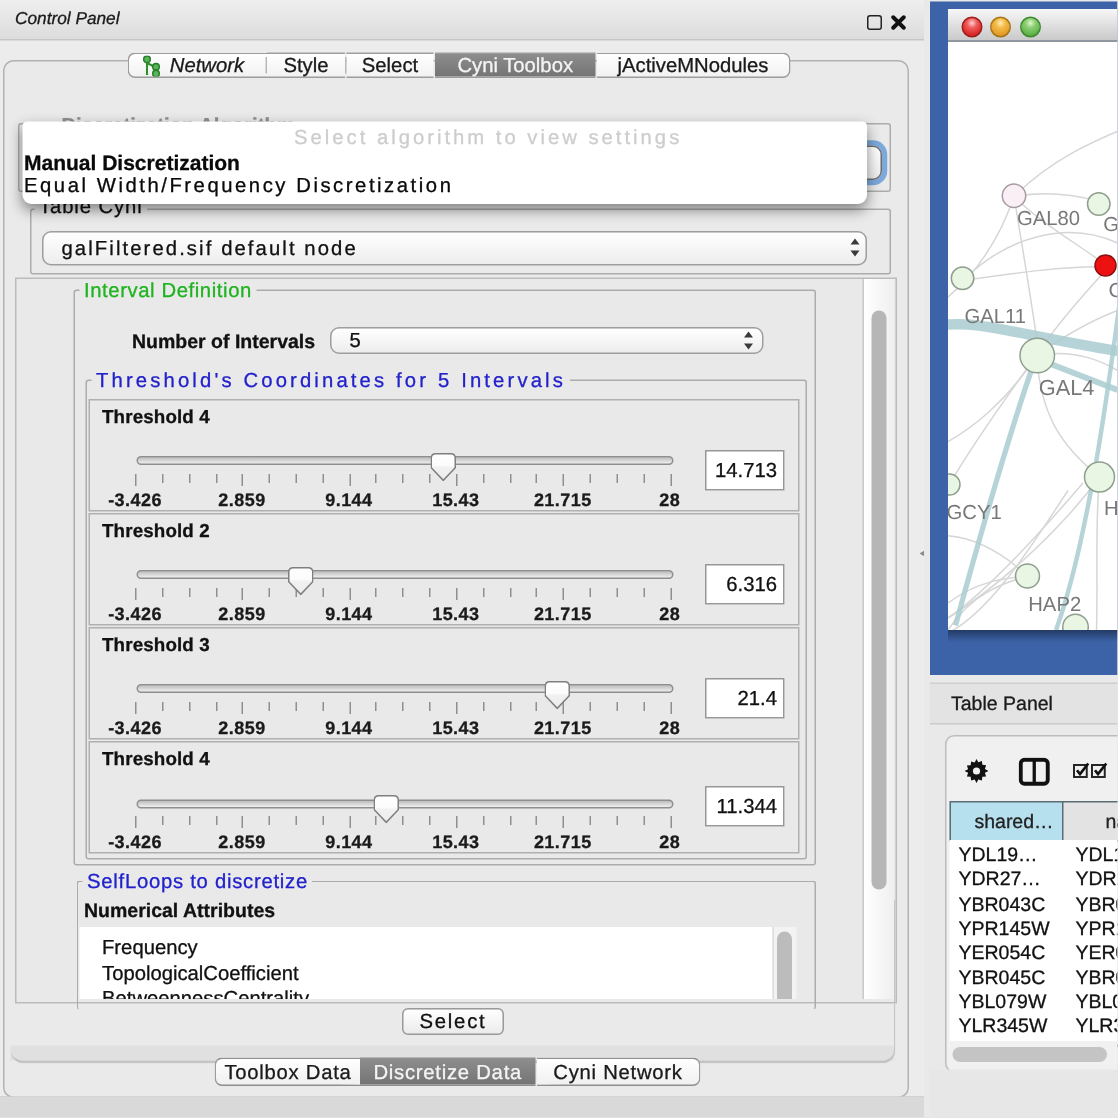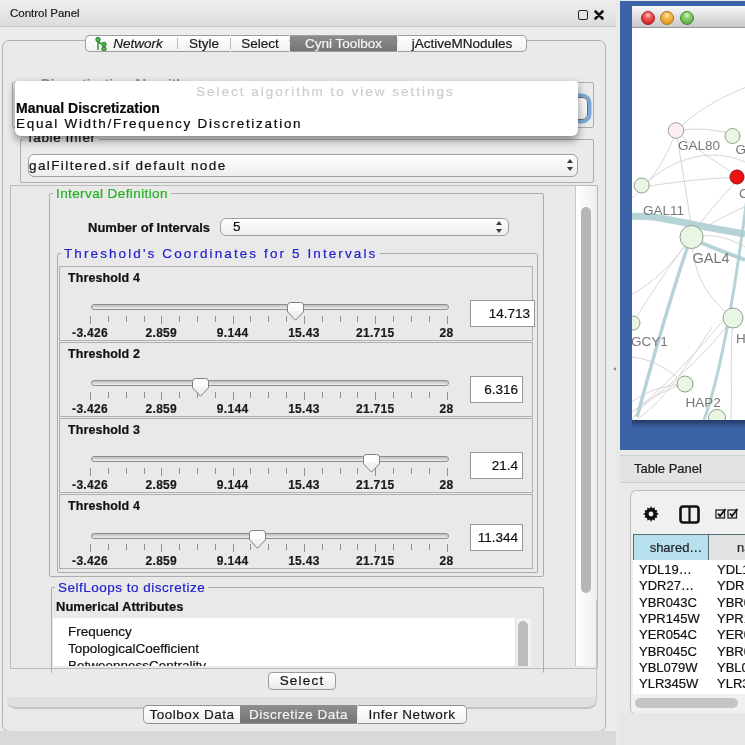--- a/index.html
+++ b/index.html
@@ -9,21 +9,21 @@
        font-family:"Liberation Sans",sans-serif;background:#e2e2e2;
        -webkit-text-stroke:0.2px currentColor;}
   .abs{position:absolute;}
   .bold{font-weight:bold;}
   
   #win{left:0;top:0;width:616px;height:731px;background:#ececec;
        border-right:1px solid #c2c2c2;border-bottom:1px solid #aaa;}
   #titlebar{left:0;top:0;width:616px;height:26px;
        background:linear-gradient(#efefef,#dcdcdc);
        border-bottom:1px solid #c6c6c6;}
-  #titletext{left:10px;top:7px;font-size:11.5px;color:#1a1a1a;letter-spacing:0px;}
+  #titletext{left:10px;top:7px;font-size:11.5px;color:#1a1a1a;letter-spacing:0px;font-style:italic;}
   #panel{left:2px;top:40px;width:602px;height:690px;background:#eaeaea;
        border:1px solid #b2b2b2;border-radius:7px;}
   
   .tabseg{position:absolute;top:35px;height:15px;line-height:15px;background:linear-gradient(#ffffff,#f2f2f2);
        border-top:1px solid #9d9d9d;border-bottom:1px solid #9d9d9d;
        font-size:13.5px;color:#1a1a1a;text-align:center;}
   .tabsel{background:linear-gradient(#8d8d8d,#747474);color:#f4f4f4;}
   .tabL{border-left:1px solid #9d9d9d;border-radius:5px 0 0 5px;}
   .tabR{border-right:1px solid #9d9d9d;border-radius:0 5px 5px 0;}
   .tsep{position:absolute;top:38px;height:11px;width:1px;background:#b8b8b8;}
@@ -109,23 +109,23 @@
 <div class="gtitle bold" style="left:38px;top:76px;color:#8f8f8f;background:transparent;">Discretization Algorithm</div>
 <div class="combo" style="left:160px;top:97px;width:426px;height:21px;border:1px solid #6f6f6f;box-shadow:0 0 0 3.5px rgba(105,158,216,.85);"></div>
 
 <div class="abs" style="left:15px;top:81px;width:563px;height:55px;background:#fff;
      border-radius:3px 3px 6px 6px;box-shadow:0 4px 9px rgba(0,0,0,.45);z-index:5;"></div>
 <div class="abs" style="left:196px;top:84px;font-size:13.5px;letter-spacing:2px;color:#cdcdcd;z-index:6;white-space:nowrap;">Select algorithm to view settings</div>
 <div class="abs bold" style="left:16px;top:100px;font-size:14px;color:#0a0a0a;z-index:6;">Manual Discretization</div>
 <div class="abs" style="left:16px;top:116px;font-size:13.5px;letter-spacing:1.7px;color:#0a0a0a;z-index:6;">Equal Width/Frequency Discretization</div>
 
 <div class="group" style="left:20px;top:139px;width:572px;height:42px;"></div>
-<div class="gtitle" style="left:23px;top:130px;color:#111;letter-spacing:0.6px;">Table Infer</div>
+<div class="gtitle" style="left:23px;top:130px;color:#111;letter-spacing:0.6px;">Table Cyni</div>
 <div class="combo" style="left:28px;top:154px;width:548px;height:21px;line-height:21px;">
-  <span style="letter-spacing:1.4px;">galFiltered.sif default node</span>
+  <span style="margin-left:12px;letter-spacing:1.4px;">galFiltered.sif default node</span>
 </div>
 <div class="arr arrU" style="left:567px;top:159px;"></div>
 <div class="arr arrD" style="left:567px;top:167px;"></div>
 
 <div class="abs" style="left:10px;top:185px;width:586px;height:482px;border:1px solid #bbbbbb;background:#e9e9e9;"></div>
 
 <div class="abs" style="left:575px;top:186px;width:20px;height:480px;background:linear-gradient(to right,#ffffff,#efefef);border-left:1px solid #c9c9c9;"></div>
 <div class="sbthumb" style="left:581px;top:207px;width:10px;height:386px;"></div>
 
 <div class="group" style="left:49px;top:193px;width:493px;height:382px;"></div>
@@ -174,21 +174,21 @@
    <defs>
         <linearGradient id="tg0" x1="0" y1="0" x2="0" y2="1">
      <stop offset="0" stop-color="#ffffff"></stop>
           <stop offset="0.45" stop-color="#fbfbfb"></stop>
      <stop offset="0.5" stop-color="#f1f1f1"></stop>
           <stop offset="1" stop-color="#ececec"></stop>
         </linearGradient>
       </defs>
    <path d="M3.5 0.5 H13.5 Q16.5 0.5 16.5 3.5 V9.8 L8.5 18.2 L0.5 9.8 V3.5 Q0.5 0.5 3.5 0.5 Z" fill="url(#tg0)" stroke="#7f7f7f"></path>
     </svg>
-    <div class="vbox" style="top:33px;padding-left:12px;">14.713</div>
+    <div class="vbox" style="top:33px;">14.713</div>
   </div>
 <div class="tbox" style="top:341.7px;">
     <div class="ttitle">Threshold 2</div>
     <div class="track" style="top:37.5px;"></div>
     <div class="tick" style="left:30.0px;top:49px;height:8px;"></div>
     <div class="tick" style="left:47.8px;top:49px;height:6px;"></div>
     <div class="tick" style="left:65.7px;top:49px;height:6px;"></div>
     <div class="tick" style="left:83.5px;top:49px;height:6px;"></div>
     <div class="tick" style="left:101.3px;top:49px;height:8px;"></div>
     <div class="tick" style="left:119.1px;top:49px;height:6px;"></div>
@@ -324,21 +324,21 @@
 <div class="abs" style="left:515px;top:618px;width:15px;height:48px;background:#f3f3f3;border-left:1px solid #ddd;"></div>
 <div class="sbthumb" style="left:518px;top:621px;width:10px;height:45px;background:#bcbcbc;border-radius:5px 5px 0 0;"></div>
 
 <div class="abs" style="left:268px;top:672px;width:66px;height:16px;background:linear-gradient(#ffffff,#ebebeb);
      border:1px solid #9a9a9a;border-radius:4px;font-size:13.5px;letter-spacing:1.2px;color:#111;text-align:center;line-height:16px;">Select</div>
 
 <div class="abs" style="left:7px;top:697px;width:589px;height:10px;background:#e0e0e0;"></div>
 <div class="abs" style="left:7px;top:600px;width:589px;height:107px;border-right:1px solid #c6c6c6;border-bottom:2px solid #c4c4c4;border-radius:0 0 9px 9px;"></div>
 <div class="btab tabL" style="left:143px;width:96px;">Toolbox Data</div>
 <div class="btab tabsel" style="left:240px;width:117px;">Discretize Data</div>
-<div class="btab tabR" style="left:358px;width:108px;">Infer Network</div>
+<div class="btab tabR" style="left:358px;width:108px;">Cyni Network</div>
 <div class="abs" style="left:0px;top:731px;width:620px;height:14px;background:#d9d9d9;"></div>
 
 <div class="abs" style="left:613px;top:366px;width:5px;height:6px;background:#8a8a8a;clip-path:polygon(0 50%,100% 0,100% 100%);"></div>
 
 <div class="abs" style="left:616px;top:0;width:129px;height:745px;background:#e9e9e9;"></div>
 <div class="abs" id="bluewin"></div>
 <div class="abs" id="mactitle"></div>
 <div class="abs light" style="left:641px;background:radial-gradient(circle at 50% 28%,#ffd0d0 0%,#f06060 30%,#e03030 65%,#bd1f1f 100%);border:1px solid #9d1e1e;"></div>
 <div class="abs light" style="left:660px;background:radial-gradient(circle at 50% 28%,#ffeebb 0%,#f4bc4a 30%,#e8a22e 65%,#c9881c 100%);border:1px solid #a87614;"></div>
 <div class="abs light" style="left:680px;background:radial-gradient(circle at 50% 28%,#e2f6cf 0%,#8ecf74 30%,#67b851 65%,#4c9c3b 100%);border:1px solid #3e8a2f;"></div>

